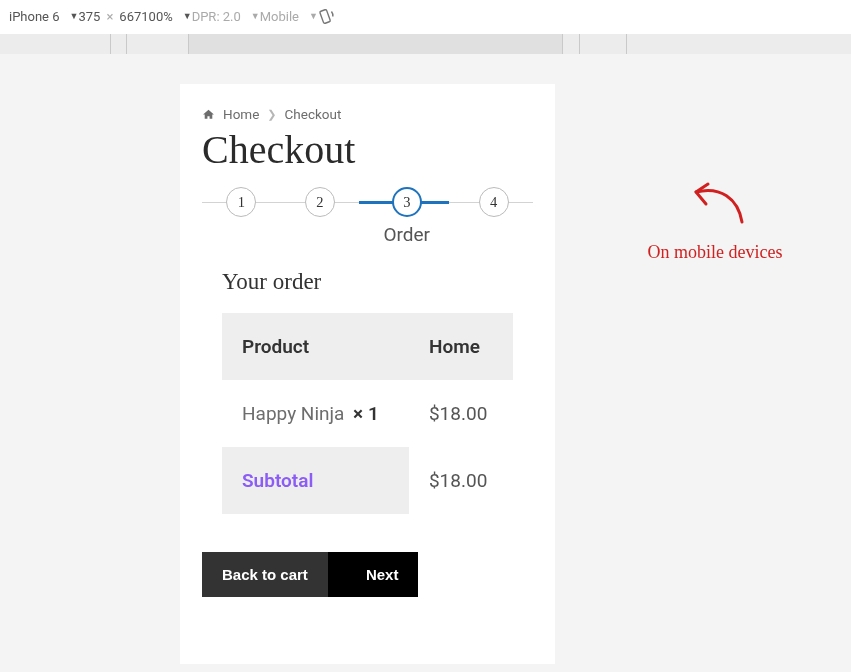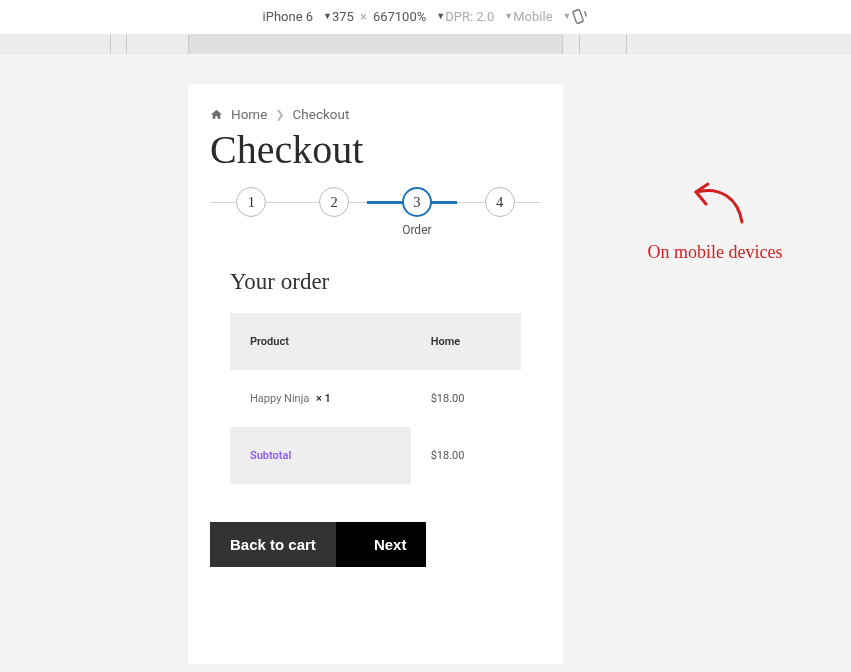--- a/index.html
+++ b/index.html
@@ -10,24 +10,25 @@
     color: #333;
     overflow: hidden;
   }
 
   
   .device-toolbar {
     height: 34px;
     background: #ffffff;
     display: flex;
     align-items: center;
-    justify-content: center;
+    justify-content: flex-start;
     font-size: 13px;
     color: #555;
     border-bottom: 1px solid #fff;
+    padding-left: 9px;
   }
   .device-toolbar .faded { color: #aaa; }
   .tri { font-size: 9px; margin-left: 4px; position: relative; top: -1px; }
   .device-toolbar .grp { display:flex; align-items:center; gap:6px; }
   .rotate-icon { width:17px; height:17px; }
   .rotate-icon svg { width:100%; height:100%; stroke:#777; fill:none; stroke-width:2; }
 
   
   .ruler {
     height: 20px;
@@ -46,21 +47,21 @@
   .canvas {
     position: relative;
     width: 100%;
     height: calc(100% - 54px);
     background: #f4f4f4;
   }
 
   .mobile-frame {
     position: absolute;
     top: 30px;
-    left: 188px;
+    left: 180px;
     width: 375px;
     background: #ffffff;
     padding: 22px 22px 30px 22px;
     min-height: 580px;
   }
 
   
   .breadcrumb {
     font-size: 13.5px;
     color: #6d6d6d;
@@ -100,36 +101,36 @@
   }
   .step-circle {
     width:30px; height:30px; border-radius:50%; background:#fff; border:1px solid #bbb;
     display:flex; align-items:center; justify-content:center;
     font-size:14.5px; color:#333; z-index:2; font-family: Georgia, serif;
   }
   .step.active .step-circle {
     border:2px solid #1e73be;
   }
   .step-label {
-    font-size:12px; color:#555; margin-top:6px; min-height:16px;
+    font-size:19px; color:#555; margin-top:6px; min-height:16px;
   }
   .active-connector {
     position:absolute; top:14px; height:3px; background:#1e73be; z-index:1;
   }
 
   
   .order-section { padding: 0 20px; }
   .order-heading {
     font-family: Georgia, "Times New Roman", serif;
     font-size: 23px;
     font-weight:400;
     color:#333;
     margin-bottom: 18px;
   }
-  .order-table { width:100%; border-collapse:collapse; font-size:11px; }
+  .order-table { width:100%; border-collapse:collapse; font-size:19px; }
   .order-table th, .order-table td {
     text-align:left; padding:22px 20px; vertical-align:middle;
   }
   .order-table thead th { background:#eeeeee; font-weight:600; color:#333; }
   .order-table tbody td { color:#6d6d6d; }
   .order-table tbody td.money { color:#555; }
   .order-table .subtotal-row td:first-child { background:#eeeeee; font-weight:600; color:#8b5cf6; }
   .order-table .subtotal-row td:last-child { color:#555; }
   .qty { font-weight:600; color:#333; margin-left:4px; }
 

